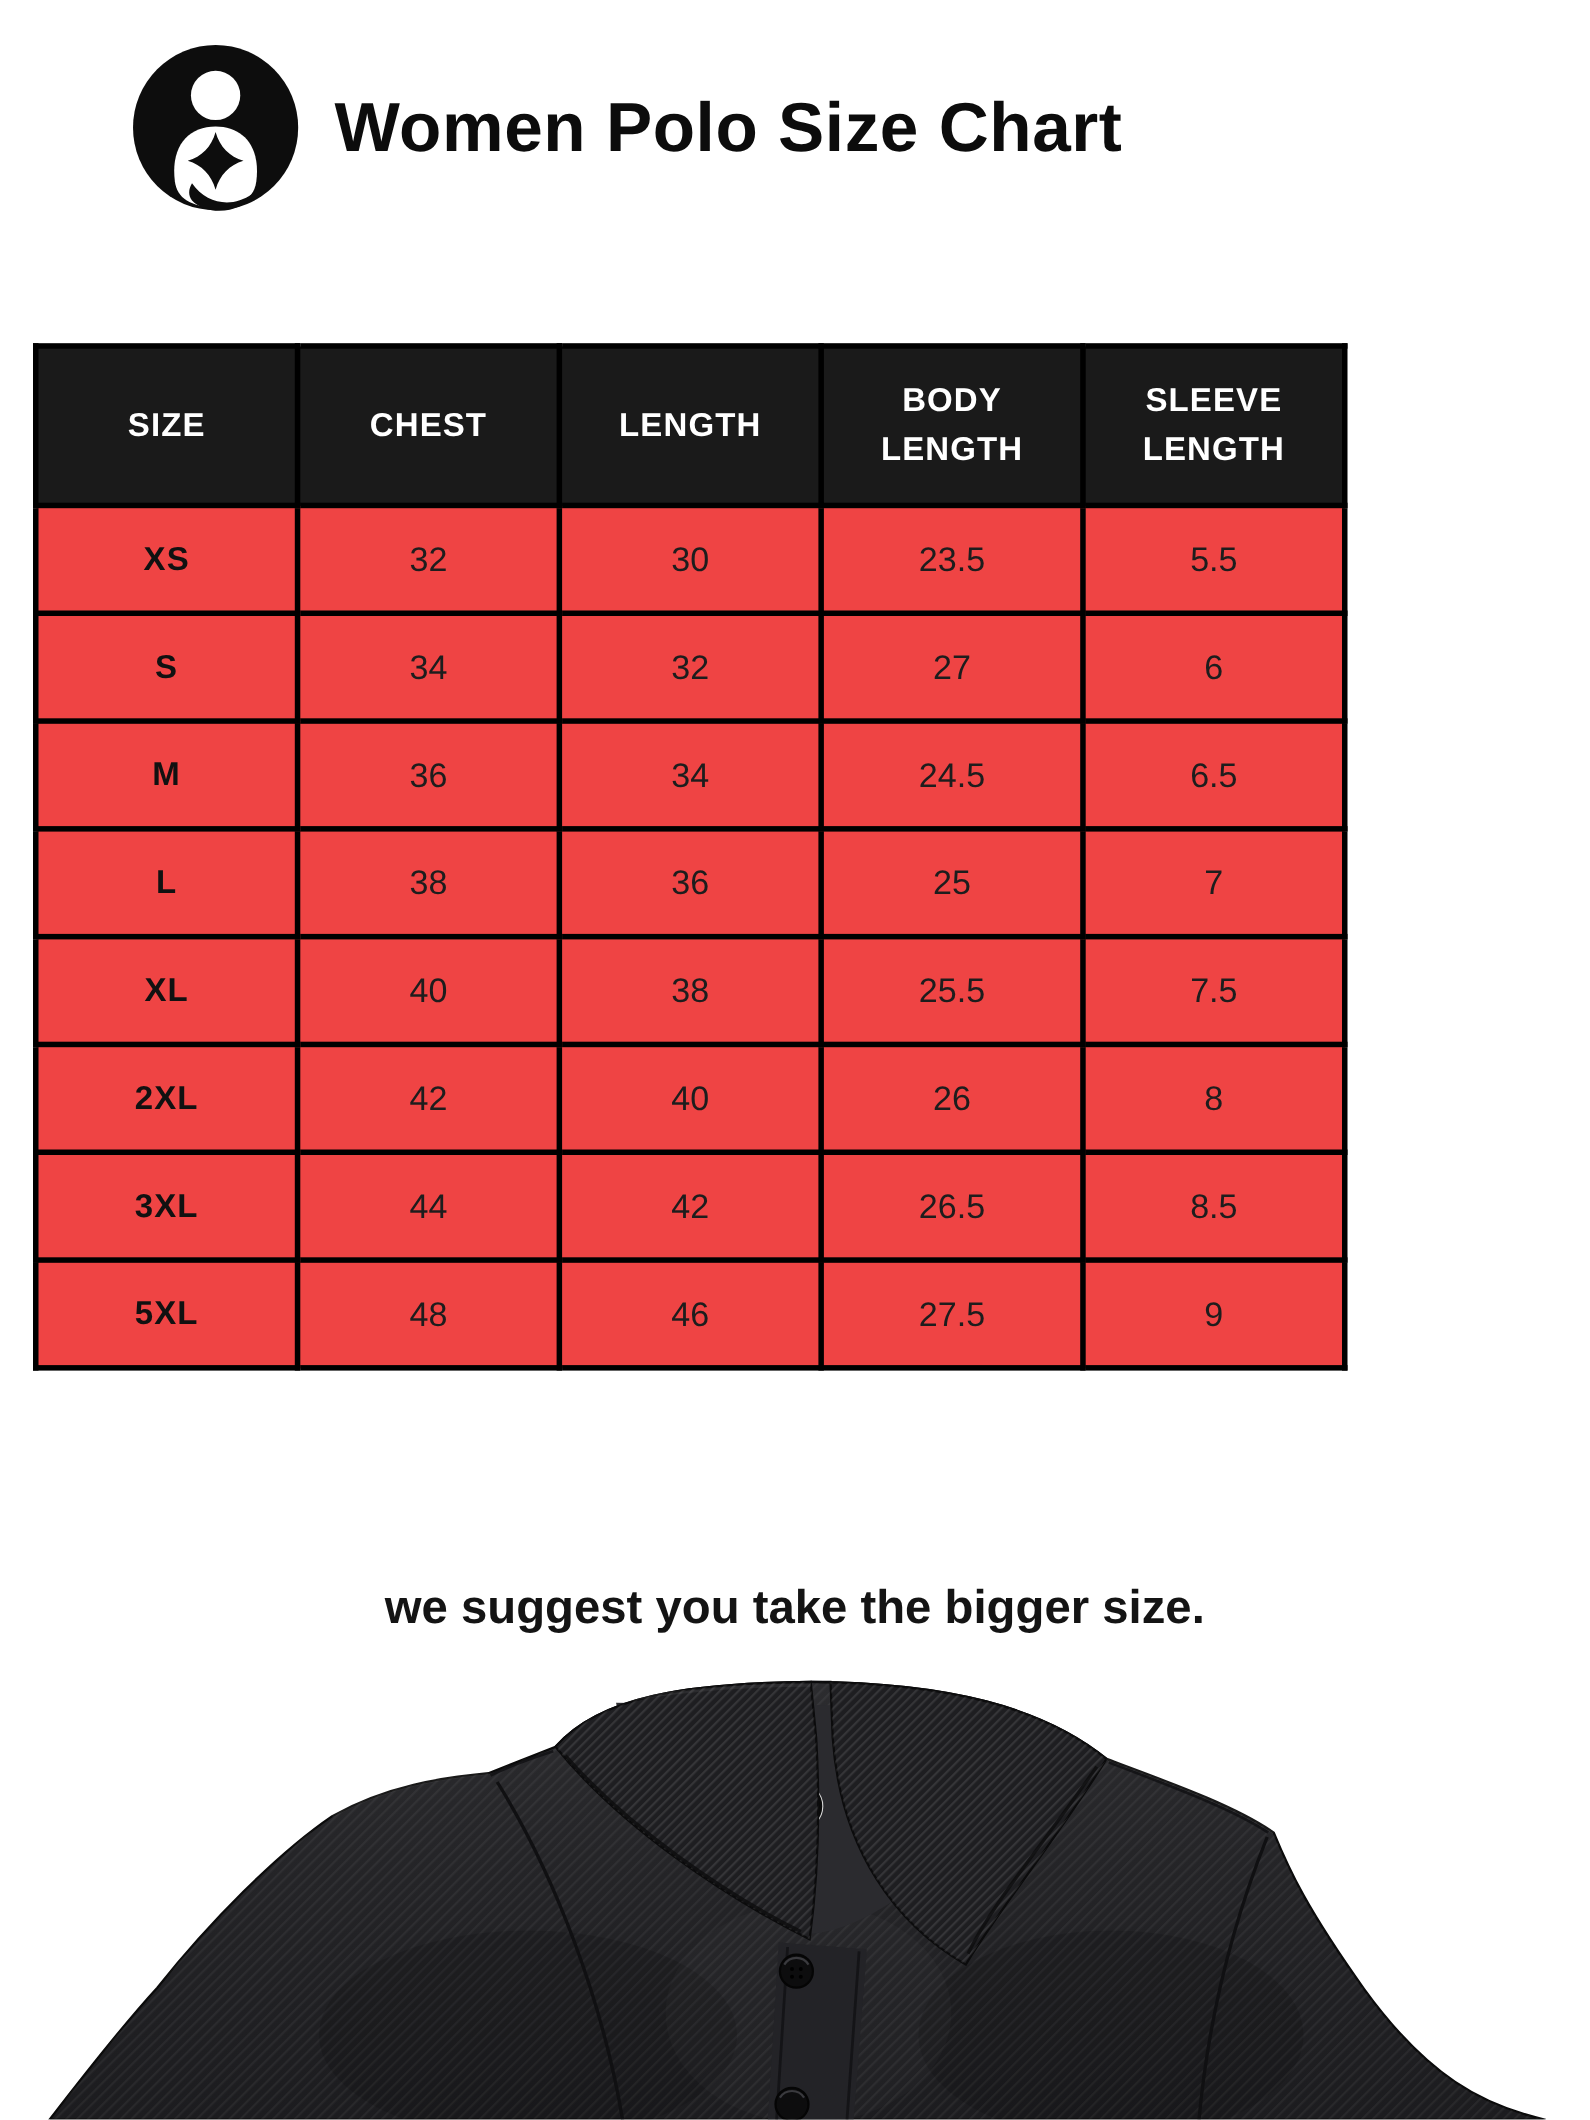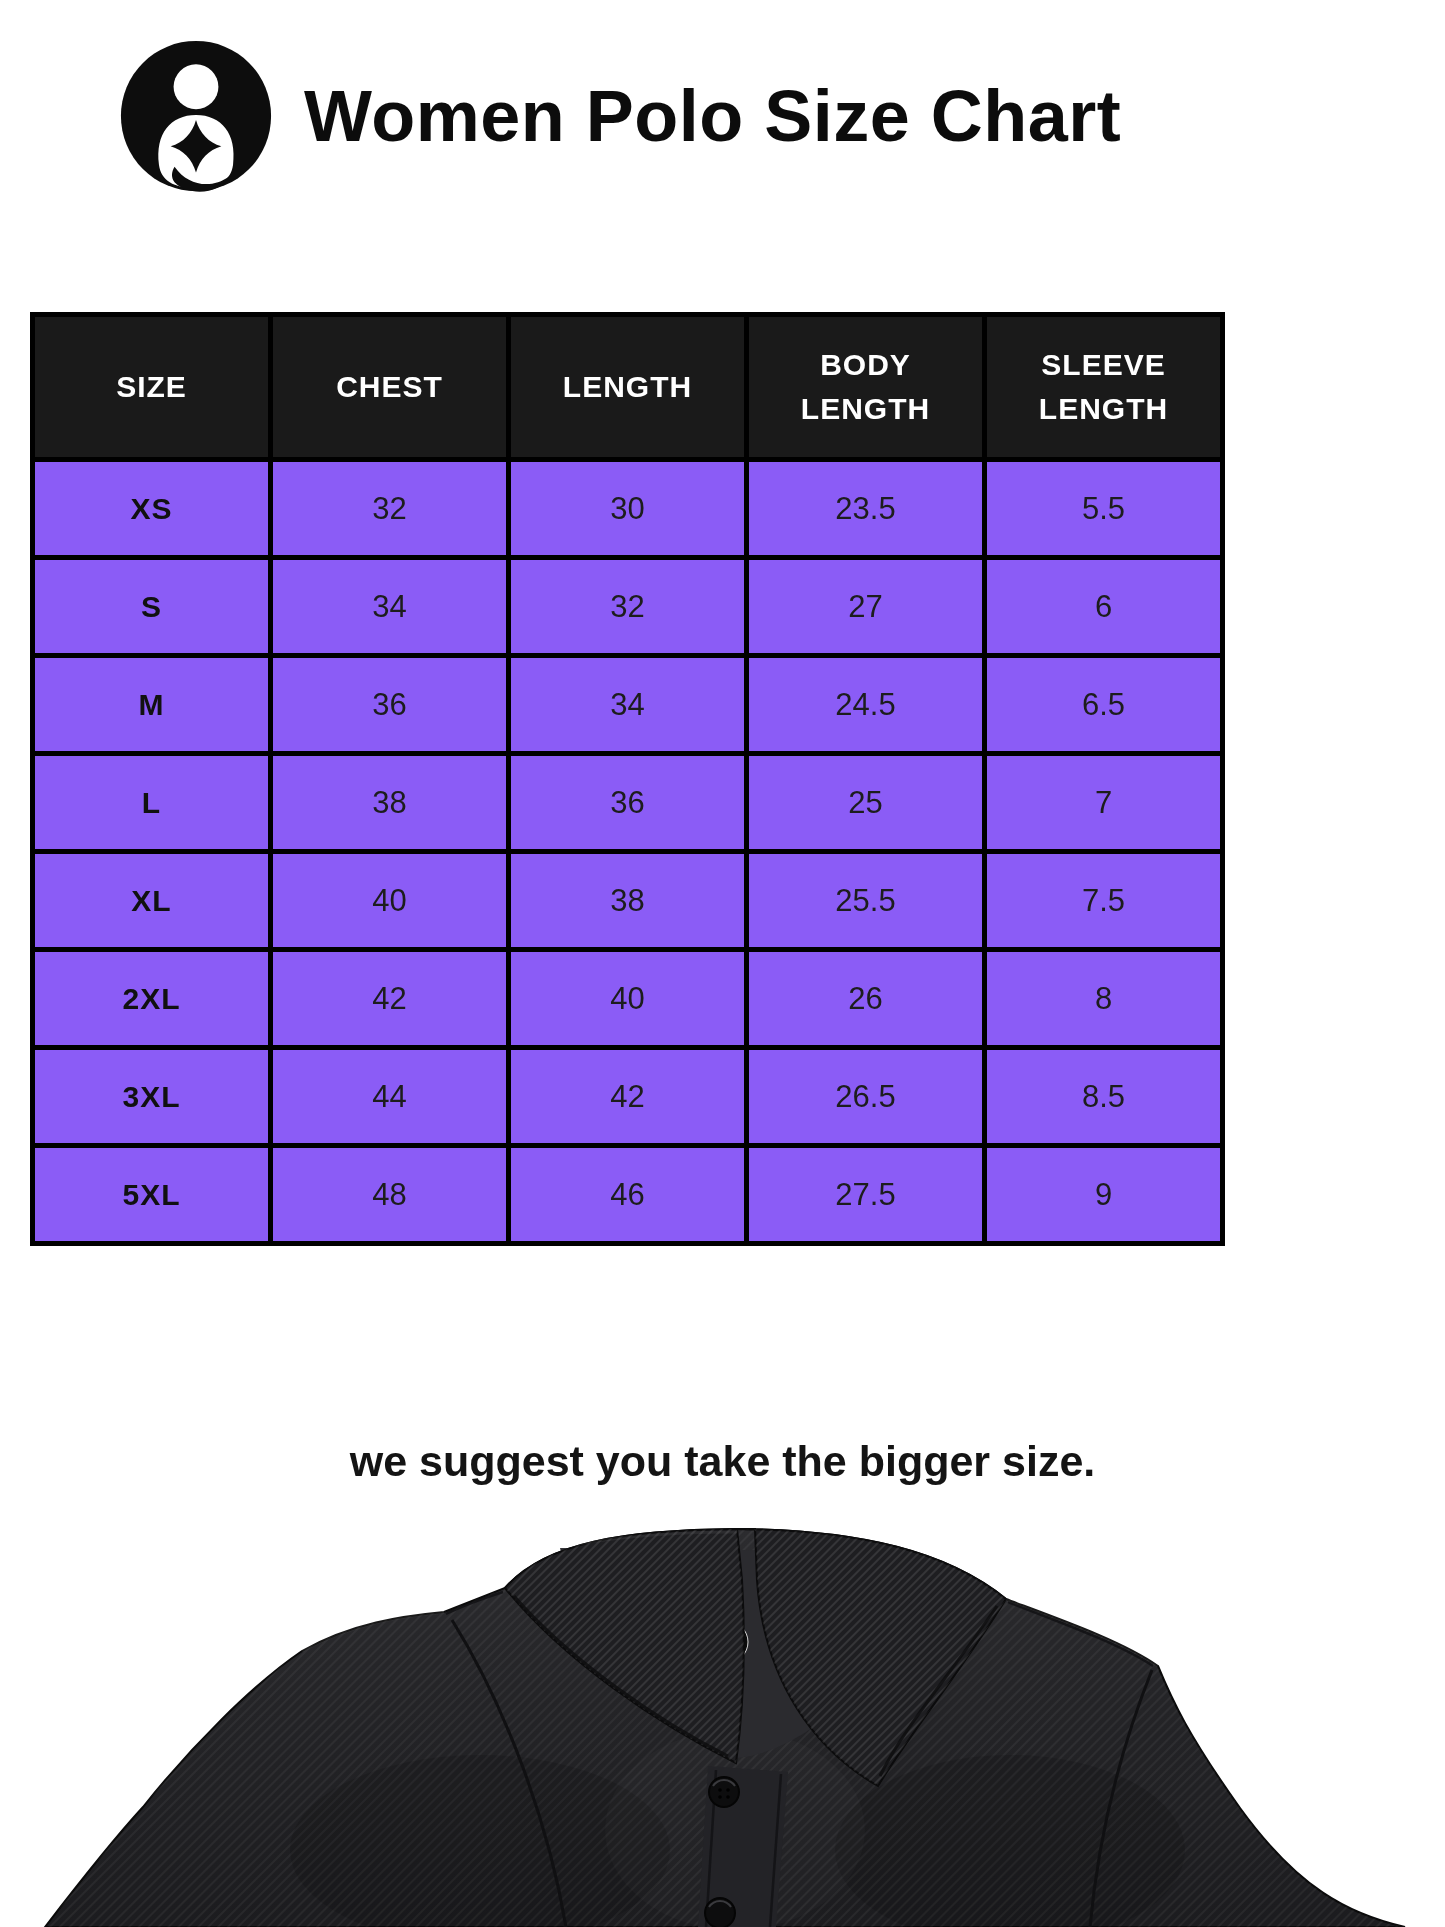--- a/index.html
+++ b/index.html
@@ -21,21 +21,21 @@
   .hdr {
     position: absolute;
     left: 118px;
     top: 38px;
     display: flex;
     align-items: center;
     gap: 30px;
   }
   .logo-svg { width: 156px; height: 156px; display: block; }
   .title {
-    font-size: 72px;
+    font-size: 63px;
     font-weight: bold;
     letter-spacing: 0.5px;
     color: #0c0c0c;
     white-space: nowrap;
   }
 
   
   .chart {
     position: absolute;
     left: 30px;
@@ -54,21 +54,21 @@
     background: #1a1a1a;
     color: #ffffff;
     height: 145px;
     font-size: 30px;
     font-weight: bold;
     letter-spacing: 1px;
     padding: 0 44px;
     line-height: 44px;
   }
   .chart td {
-    background: #8b5cf6;
+    background: #ef4444;
     height: 98px;
     font-size: 31px;
     color: #1d1d1d;
     font-weight: normal;
   }
   .chart td.size-cell {
     font-weight: bold;
     font-size: 30px;
     color: #111;
     letter-spacing: 1px;

